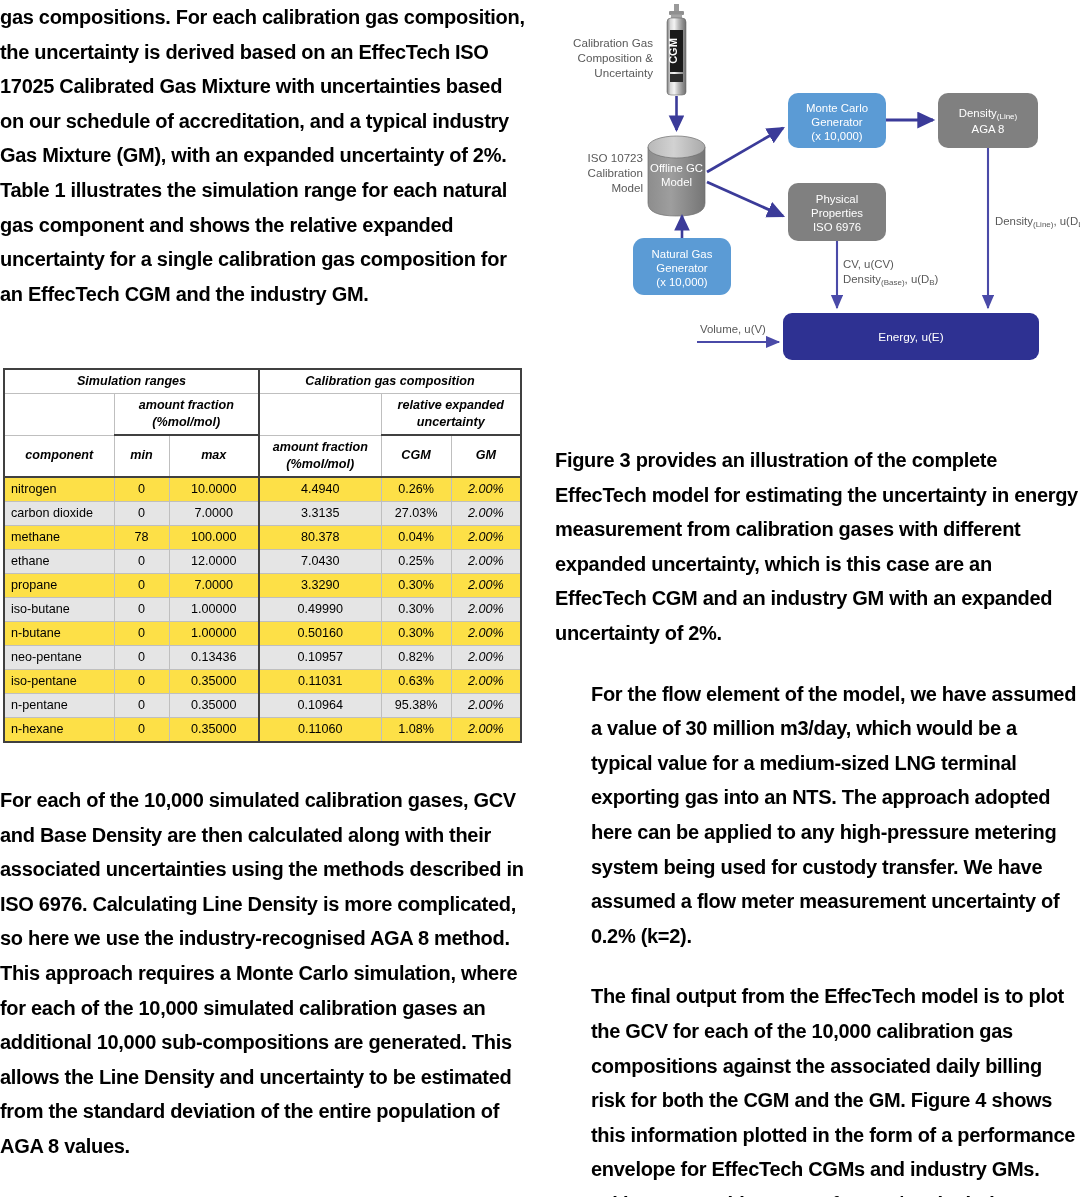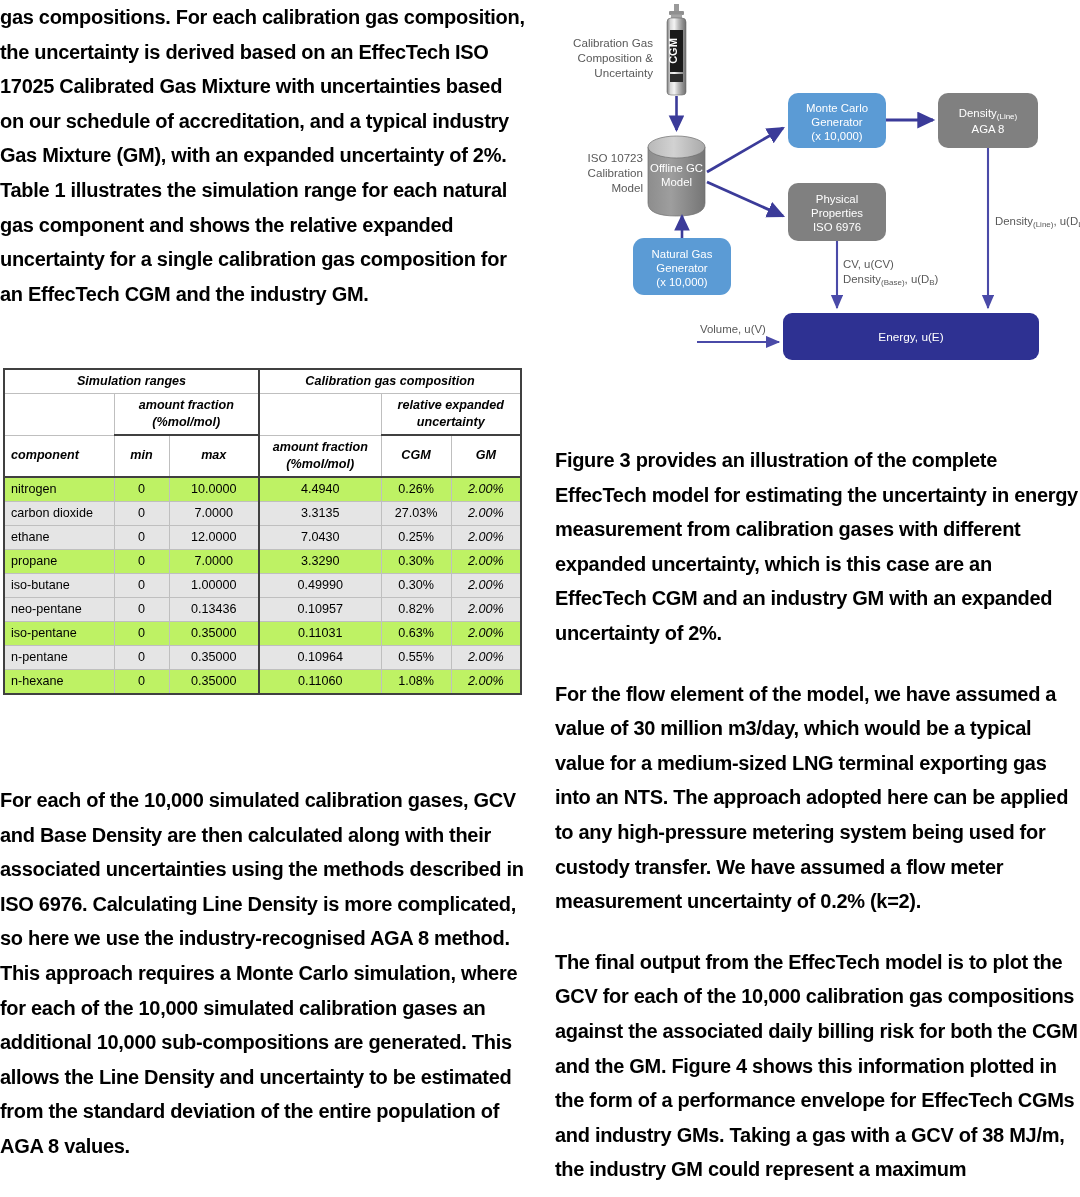--- a/index.html
+++ b/index.html
@@ -17,21 +17,21 @@
 
   
   .para {
     font-size: 20px;
     line-height: 34.6px;
     font-weight: 700;
     color: #000000;
     letter-spacing: -0.3px;
     font-stretch: condensed;
   }
-  .para + .para { margin-top: 26px; }
+  .para + .para { margin-top: 26px; margin-left: 36px; }
 
   
   .table-wrap { position: absolute; left: 3px; top: 368px; width: 614px; }
   table.simtable {
     width: 517px;
     border-collapse: collapse;
     font-size: 12.6px;
     color: #000;
     table-layout: fixed;
   }
@@ -41,21 +41,21 @@
     line-height: 1.35;
   }
   table.simtable th { font-style: italic; font-weight: 700; text-align: center; }
   
   .tb-outer-t  { border-top: 2.5px solid #404040 !important; }
   .tb-outer-b  { border-bottom: 2.5px solid #404040 !important; }
   .tb-outer-l  { border-left: 2.5px solid #404040 !important; }
   .tb-outer-r  { border-right: 2.5px solid #404040 !important; font-style: italic; }
   .tb-mid-l    { border-left: 2.5px solid #404040 !important; }
   .tb-head-b   { border-bottom: 2.5px solid #404040 !important; }
-  .row-shade td { background: #bef264; }
+  .row-shade td { background: #fde047; }
   .row-plain td { background: #e5e5e5; }
   td.c-comp { text-align: left;  }
   td.c-num  { text-align: center; }
   col.w-comp { width: 110px; }
   col.w-min  { width: 55px;  }
   col.w-max  { width: 90px;  }
   col.w-amt  { width: 122px; }
   col.w-cgm  { width: 70px;  }
   col.w-gm   { width: 70px;  }
 
@@ -87,21 +87,21 @@
           <th class="tb-outer-t tb-outer-l" colspan="3" rowspan="1">Simulation ranges</th>
           <th class="tb-outer-t tb-mid-l tb-outer-r" colspan="3">Calibration gas composition</th>
         </tr>
         <tr>
           <th class="tb-outer-l" style="border-top:none;border-right:none;"></th>
           <th class="tb-head-b" colspan="2" style="border-left:1px solid #bfbfbf;">amount fraction (%mol/mol)</th>
           <th class="tb-mid-l" style="border-top:none;border-right:none;"></th>
           <th class="tb-head-b tb-outer-r" colspan="2" style="border-left:1px solid #bfbfbf;">relative expanded uncertainty</th>
         </tr>
         <tr>
-          <th class="tb-outer-l tb-head-b" style="text-align:left;margin-left:7px;">component</th>
+          <th class="tb-outer-l tb-head-b" style="text-align:center;margin-left:7px;">component</th>
           <th class="tb-head-b">min</th>
           <th class="tb-head-b">max</th>
           <th class="tb-mid-l tb-head-b">amount fraction (%mol/mol)</th>
           <th class="tb-head-b">CGM</th>
           <th class="tb-head-b tb-outer-r">GM</th>
         </tr>
       </thead>
       <tbody id="table-body">
           <tr class="row-shade">
             <td class="c-comp tb-outer-l">nitrogen</td>
@@ -112,20 +112,28 @@
             <td class="c-num tb-outer-r">2.00%</td>
           </tr>
           <tr class="row-plain">
             <td class="c-comp tb-outer-l">carbon dioxide</td>
             <td class="c-num">0</td>
             <td class="c-num">7.0000</td>
             <td class="c-num tb-mid-l">3.3135</td>
             <td class="c-num">27.03%</td>
             <td class="c-num tb-outer-r">2.00%</td>
           </tr>
+          <tr class="row-shade">
+            <td class="c-comp tb-outer-l">methane</td>
+            <td class="c-num">78</td>
+            <td class="c-num">100.000</td>
+            <td class="c-num tb-mid-l">80.378</td>
+            <td class="c-num">0.04%</td>
+            <td class="c-num tb-outer-r">2.00%</td>
+          </tr>
           <tr class="row-plain">
             <td class="c-comp tb-outer-l">ethane</td>
             <td class="c-num">0</td>
             <td class="c-num">12.0000</td>
             <td class="c-num tb-mid-l">7.0430</td>
             <td class="c-num">0.25%</td>
             <td class="c-num tb-outer-r">2.00%</td>
           </tr>
           <tr class="row-shade">
             <td class="c-comp tb-outer-l">propane</td>
@@ -136,20 +144,28 @@
             <td class="c-num tb-outer-r">2.00%</td>
           </tr>
           <tr class="row-plain">
             <td class="c-comp tb-outer-l">iso-butane</td>
             <td class="c-num">0</td>
             <td class="c-num">1.00000</td>
             <td class="c-num tb-mid-l">0.49990</td>
             <td class="c-num">0.30%</td>
             <td class="c-num tb-outer-r">2.00%</td>
           </tr>
+          <tr class="row-shade">
+            <td class="c-comp tb-outer-l">n-butane</td>
+            <td class="c-num">0</td>
+            <td class="c-num">1.00000</td>
+            <td class="c-num tb-mid-l">0.50160</td>
+            <td class="c-num">0.30%</td>
+            <td class="c-num tb-outer-r">2.00%</td>
+          </tr>
           <tr class="row-plain">
             <td class="c-comp tb-outer-l">neo-pentane</td>
             <td class="c-num">0</td>
             <td class="c-num">0.13436</td>
             <td class="c-num tb-mid-l">0.10957</td>
             <td class="c-num">0.82%</td>
             <td class="c-num tb-outer-r">2.00%</td>
           </tr>
           <tr class="row-shade">
             <td class="c-comp tb-outer-l">iso-pentane</td>
@@ -157,21 +173,21 @@
             <td class="c-num">0.35000</td>
             <td class="c-num tb-mid-l">0.11031</td>
             <td class="c-num">0.63%</td>
             <td class="c-num tb-outer-r">2.00%</td>
           </tr>
           <tr class="row-plain">
             <td class="c-comp tb-outer-l">n-pentane</td>
             <td class="c-num">0</td>
             <td class="c-num">0.35000</td>
             <td class="c-num tb-mid-l">0.10964</td>
-            <td class="c-num">0.55%</td>
+            <td class="c-num">95.38%</td>
             <td class="c-num tb-outer-r">2.00%</td>
           </tr>
           <tr class="row-shade">
             <td class="c-comp tb-outer-l tb-outer-b">n-hexane</td>
             <td class="c-num tb-outer-b">0</td>
             <td class="c-num tb-outer-b">0.35000</td>
             <td class="c-num tb-mid-l tb-outer-b">0.11060</td>
             <td class="c-num tb-outer-b">1.08%</td>
             <td class="c-num tb-outer-r tb-outer-b">2.00%</td>
           </tr>

